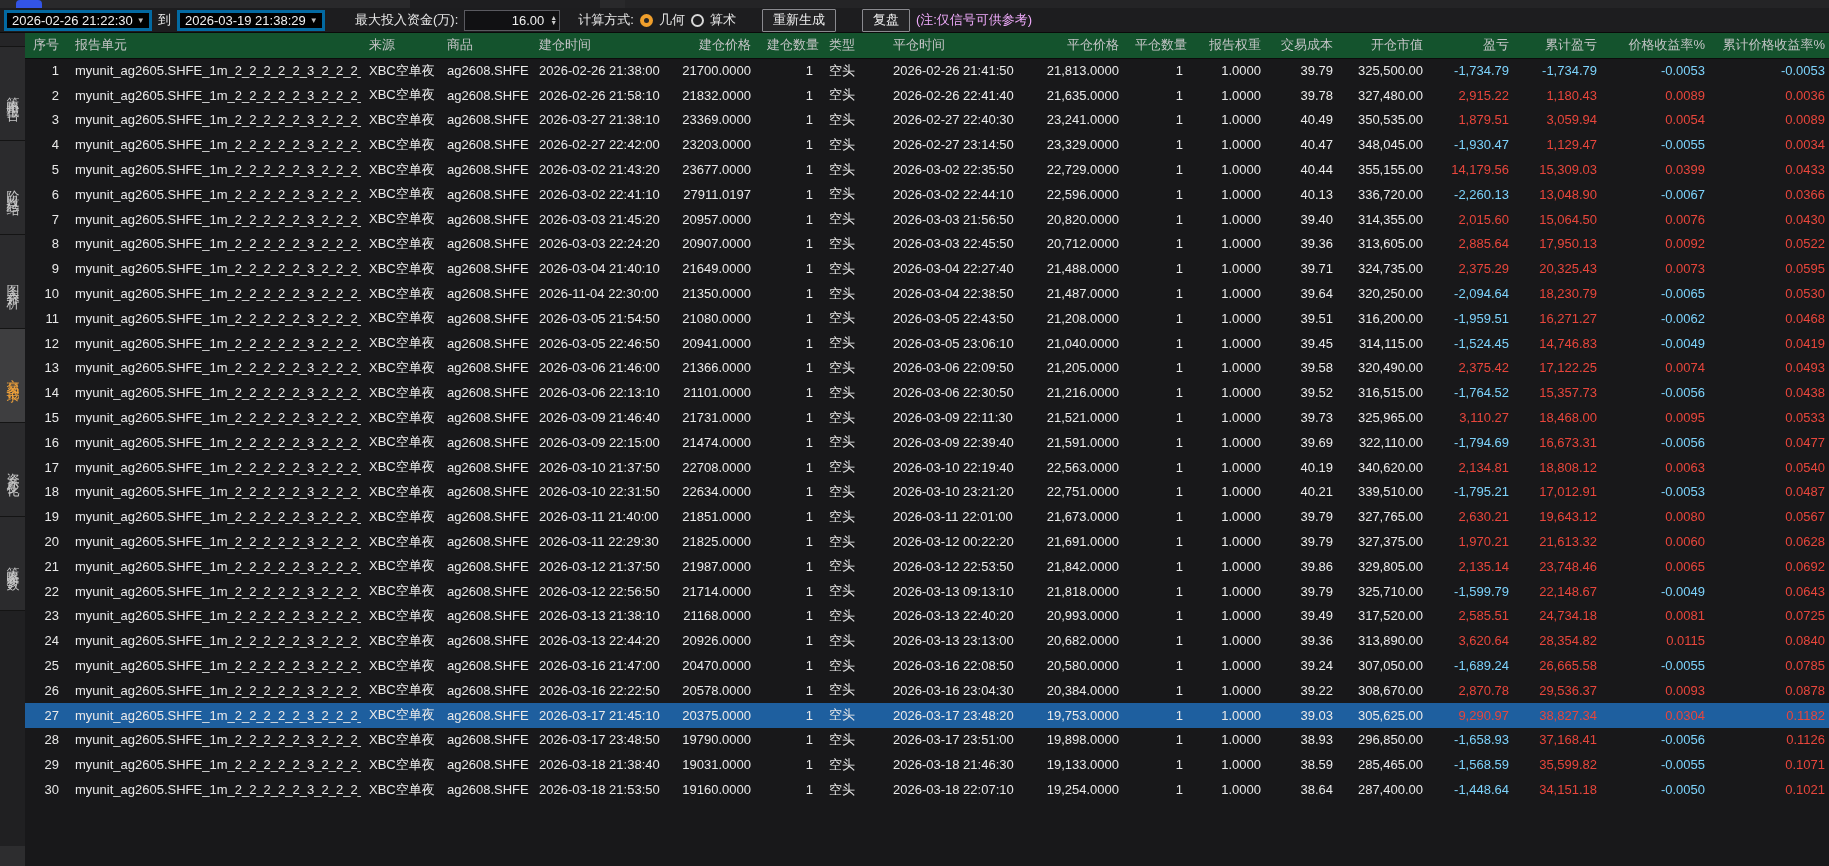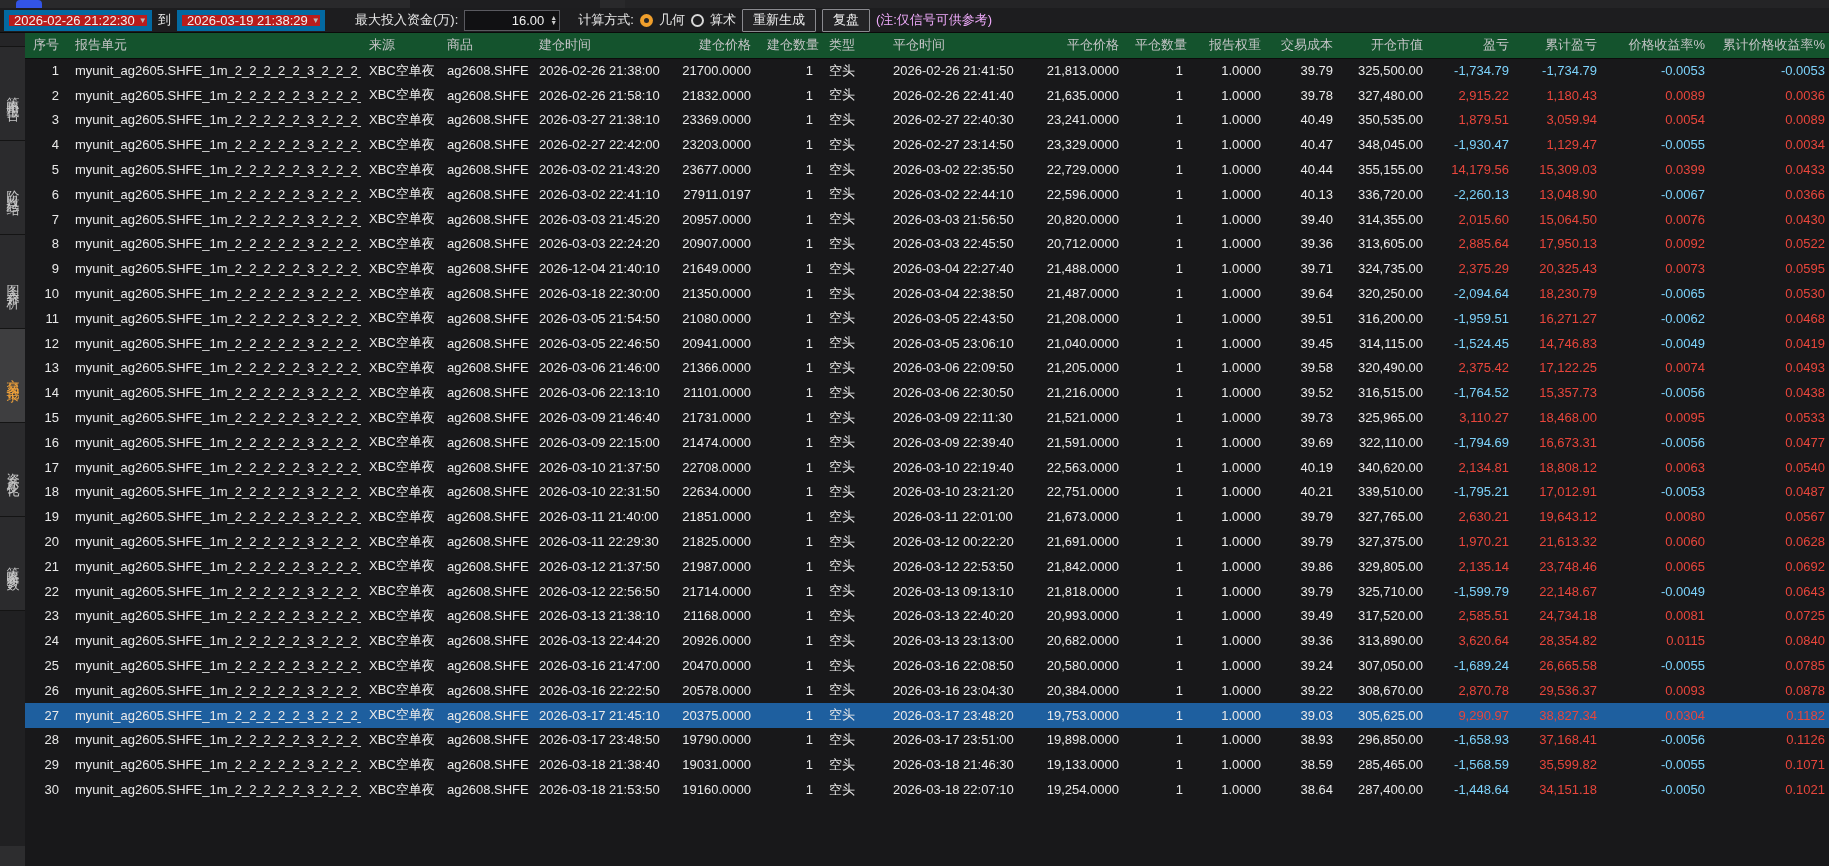--- a/index.html
+++ b/index.html
@@ -11,38 +11,38 @@
   .top-strip .app-logo { position:absolute; left:16px; top:0; width:26px; height:8px;
                          background:#3354e6; border-radius:4px 4px 0 0; }
   .top-strip .seg1 { position:absolute; left:410px; top:0; width:190px; height:8px; background:#1e1e20; }
   .top-strip .seg2 { position:absolute; left:625px; top:0; width:1204px; height:8px; background:#242426; }
 
   
   .toolbar { height:25px; background:#1d1d1f; border-bottom:1px solid #0a0a0a;
              display:flex; align-items:center; gap:6px; padding:0 0 0 4px;
              color:#e8e8e8; font-size:13px; white-space:nowrap; }
   .combo { display:flex; align-items:center; justify-content:space-between;
-           width:148px; height:21px; background:#b91c1c; border:5px solid #0369a1;
+           width:148px; height:21px; background:#000000; border:3px solid #0369a1;
            padding:0 5px; color:#f0f0f0; }
   .combo .arrow { font-size:8px; color:#b8b8b8; margin-left:4px; }
   .spin-box { display:flex; align-items:center; width:96px; height:21px;
               background:#111113; border:1px solid #5a5a60; padding:0 2px 0 9px; }
   .spin-box input { flex:1; background:transparent; border:none; color:#f0f0f0;
                     font-size:13px; text-align:right; width:60px; outline:none;
                     font-family:"Liberation Sans",sans-serif; }
   .spin-arrows { display:flex; flex-direction:column; line-height:5px; margin-left:4px; }
   .spin-arrows span { font-size:7px; color:#cccccc; }
   .radio { display:inline-block; width:13px; height:13px; border-radius:50%; position:relative; }
   .radio.on { background:#f09f2c; }
   .radio.on::after { content:""; position:absolute; left:4px; top:4px; width:5px; height:5px;
                      border-radius:50%; background:#272727; }
   .radio.off { border:2px solid #d8d8d8; }
   .tb-btn { height:23px; background:#242426; border:1px solid #8a8a8f; color:#f2f2f2;
             font-size:13px; padding:0 10px; border-radius:1px; cursor:pointer;
-            font-family:Liberation Mono, monospace; }
+            font-family:Liberation Mono, monospace;margin-left:20px; }
   .tb-note { color:#f0abfc; }
   .gap-lg { width:18px; }
 
   
   .main { display:flex; height:833px; }
 
   
   .sidebar { width:25px; background:#252527; display:flex; flex-direction:column; flex-shrink:0; }
   .sidebar .spacer { height:14px; border-bottom:1px solid #141414; }
   .side-item { height:94px; border-bottom:1px solid #141414; display:flex;
@@ -334,41 +334,41 @@
             <td class="ar pos">2,885.64</td>
             <td class="ar pos">17,950.13</td>
             <td class="ar pos">0.0092</td>
             <td class="ar pos">0.0522</td>
           </tr>
           <tr>
             <td class="ar">9</td>
             <td class="al">myunit_ag2605.SHFE_1m_2_2_2_2_2_3_2_2_2_2</td>
             <td class="al">XBC空单夜</td>
             <td class="al">ag2608.SHFE</td>
-            <td class="al">2026-12-04 21:40:10</td>
+            <td class="al">2026-03-04 21:40:10</td>
             <td class="ar">21649.0000</td>
             <td class="ar">1</td>
             <td class="al">空头</td>
             <td class="al">2026-03-04 22:27:40</td>
             <td class="ar">21,488.0000</td>
             <td class="ar">1</td>
             <td class="ar">1.0000</td>
             <td class="ar">39.71</td>
             <td class="ar">324,735.00</td>
             <td class="ar pos">2,375.29</td>
             <td class="ar pos">20,325.43</td>
             <td class="ar pos">0.0073</td>
             <td class="ar pos">0.0595</td>
           </tr>
           <tr>
             <td class="ar">10</td>
             <td class="al">myunit_ag2605.SHFE_1m_2_2_2_2_2_3_2_2_2_2</td>
             <td class="al">XBC空单夜</td>
             <td class="al">ag2608.SHFE</td>
-            <td class="al">2026-03-18 22:30:00</td>
+            <td class="al">2026-11-04 22:30:00</td>
             <td class="ar">21350.0000</td>
             <td class="ar">1</td>
             <td class="al">空头</td>
             <td class="al">2026-03-04 22:38:50</td>
             <td class="ar">21,487.0000</td>
             <td class="ar">1</td>
             <td class="ar">1.0000</td>
             <td class="ar">39.64</td>
             <td class="ar">320,250.00</td>
             <td class="ar neg">-2,094.64</td>

